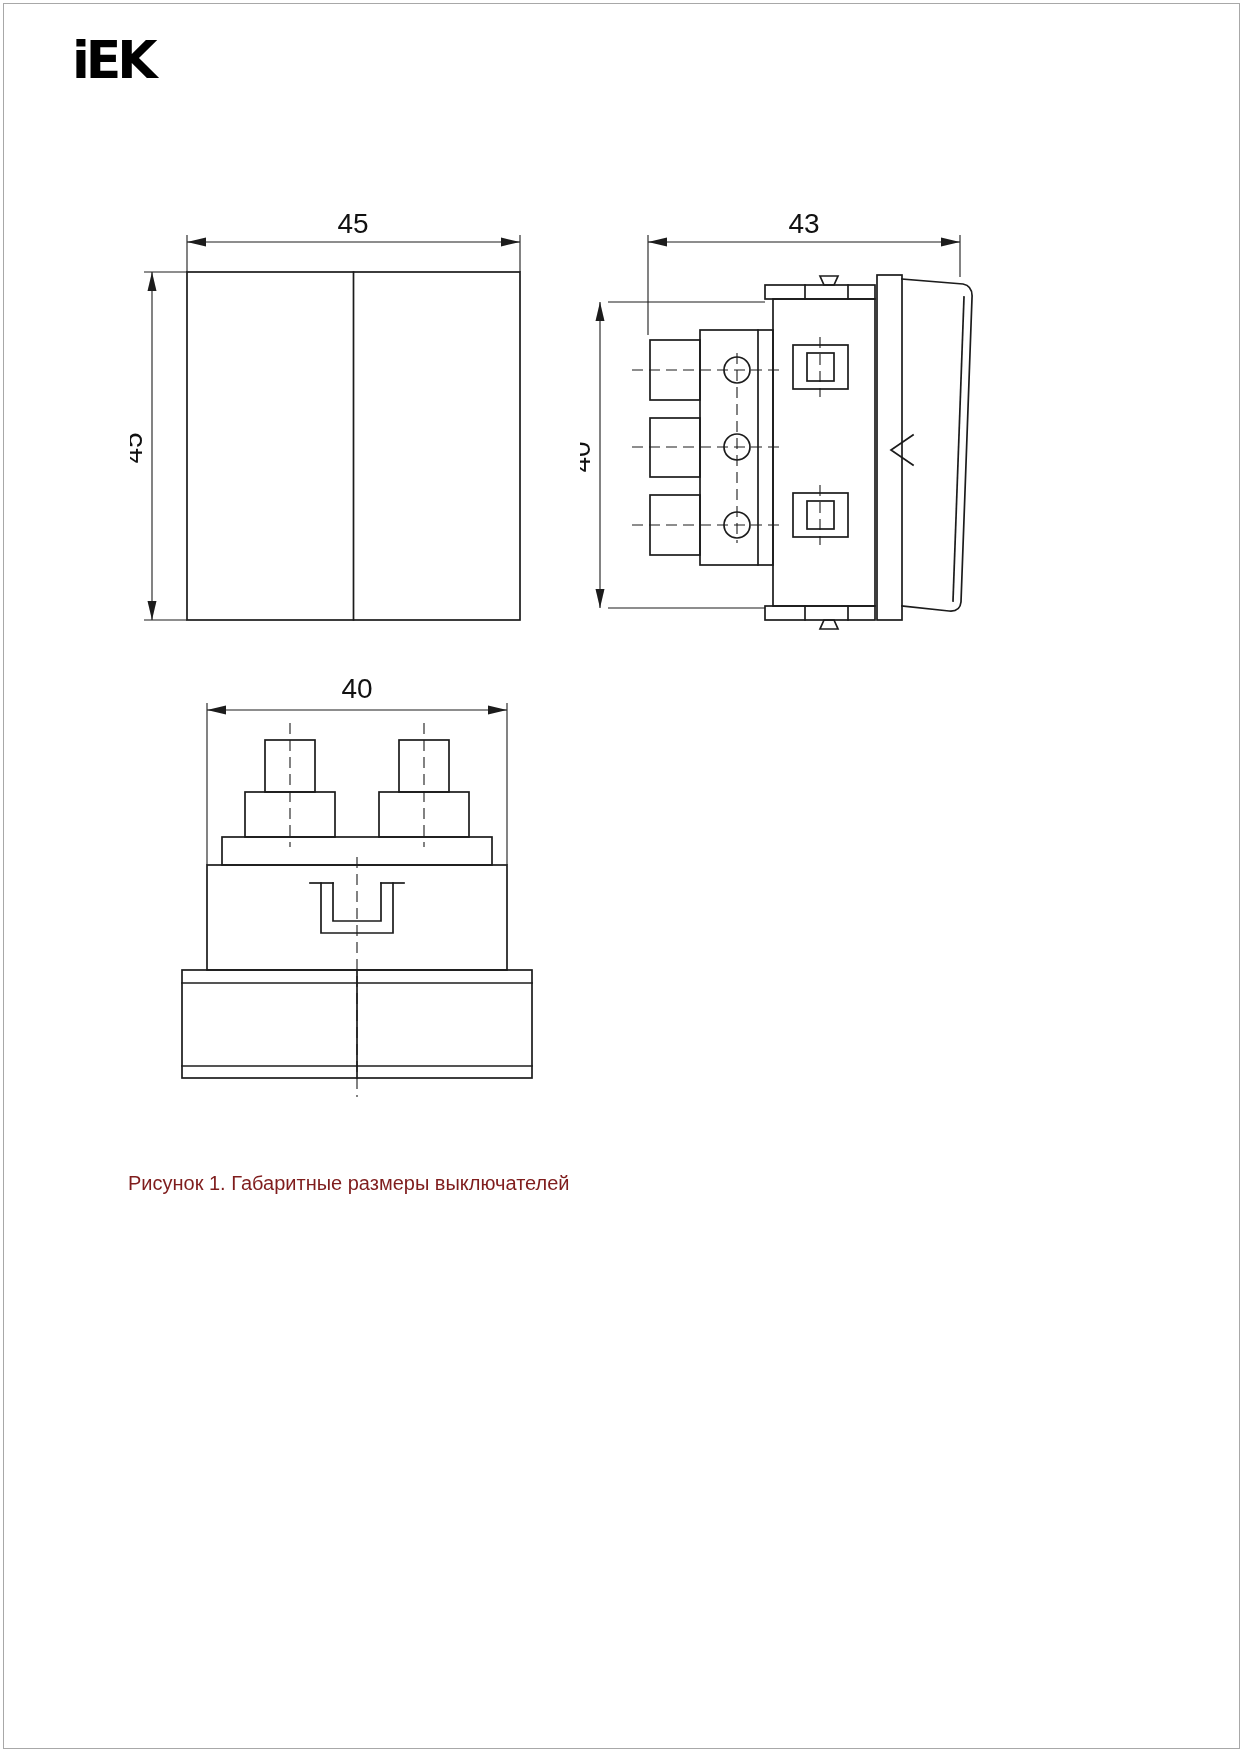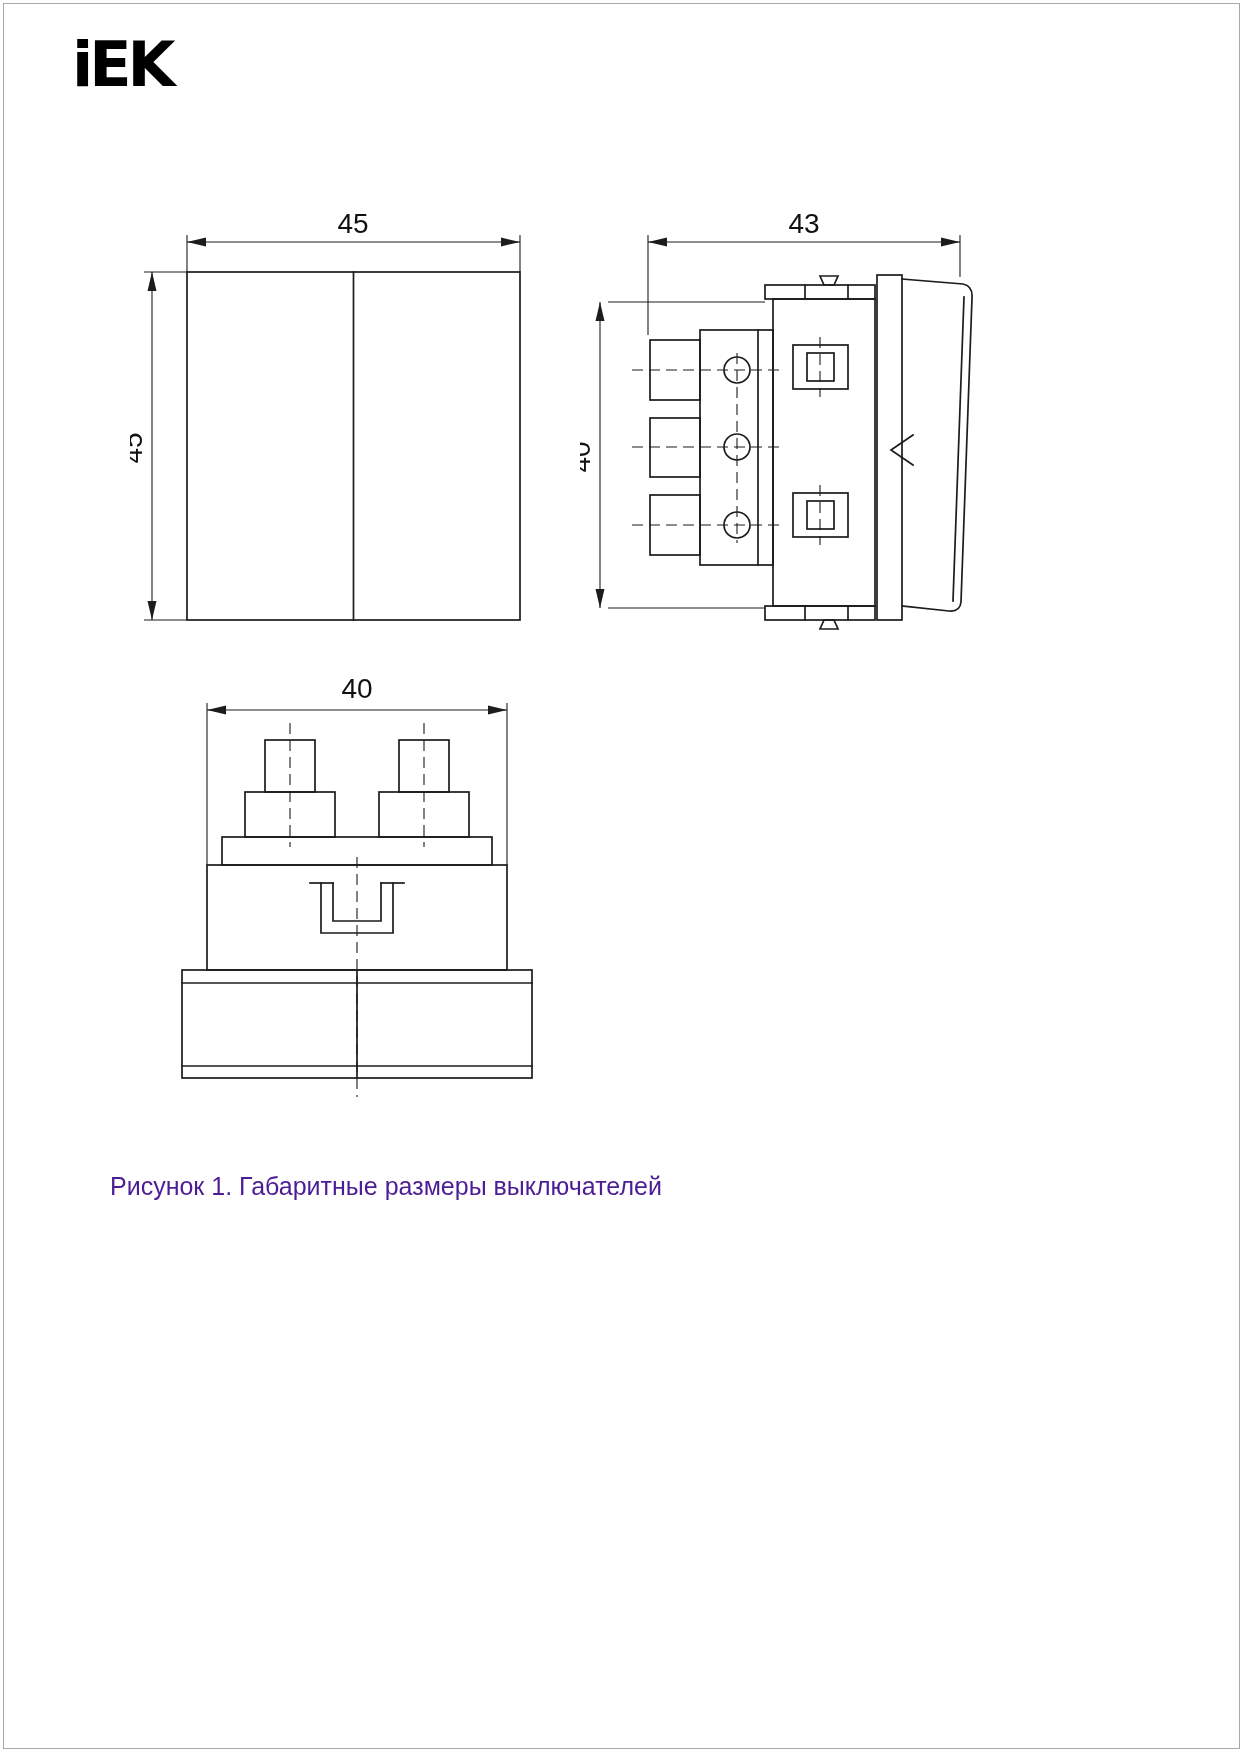--- a/index.html
+++ b/index.html
@@ -9,27 +9,27 @@
     position:relative; width:1243px; height:1752px;
     background:#ffffff; overflow:hidden;
   }
   .page-border {
     position:absolute; inset:3px;
     border:1px solid #a8a8a8; pointer-events:none;
   }
   .logo {
     position:absolute; left:72px; top:34px;
     font-family:"DejaVu Sans","Liberation Sans",sans-serif;
-    font-weight:bold; font-size:62px; letter-spacing:-4px;
+    font-weight:bold; font-size:52px; letter-spacing:-4px;
     color:#000; line-height:1;
   }
   .view { position:absolute; display:block; }
   .caption {
-    position:absolute; left:110px; top:1172px;
-    font-size:25px; color:#4c1d95;
+    position:absolute; left:128px; top:1172px;
+    font-size:20px; color:#7f1d1d;
   }
   
   .c, .c * { stroke:#1c1c1c; stroke-width:1.7; fill:none; stroke-linejoin:miter; stroke-linecap:square; }
   .thin { stroke:#1c1c1c; stroke-width:1.1; fill:none; }
   .dash, .dash * { stroke:#1c1c1c; stroke-width:1.1; fill:none; stroke-dasharray:11 6; }
   .arrow { fill:#1c1c1c; stroke:none; }
   svg text {
     font-family:"Liberation Sans","DejaVu Sans",sans-serif;
     font-size:28px; fill:#111; stroke:none;
   }

